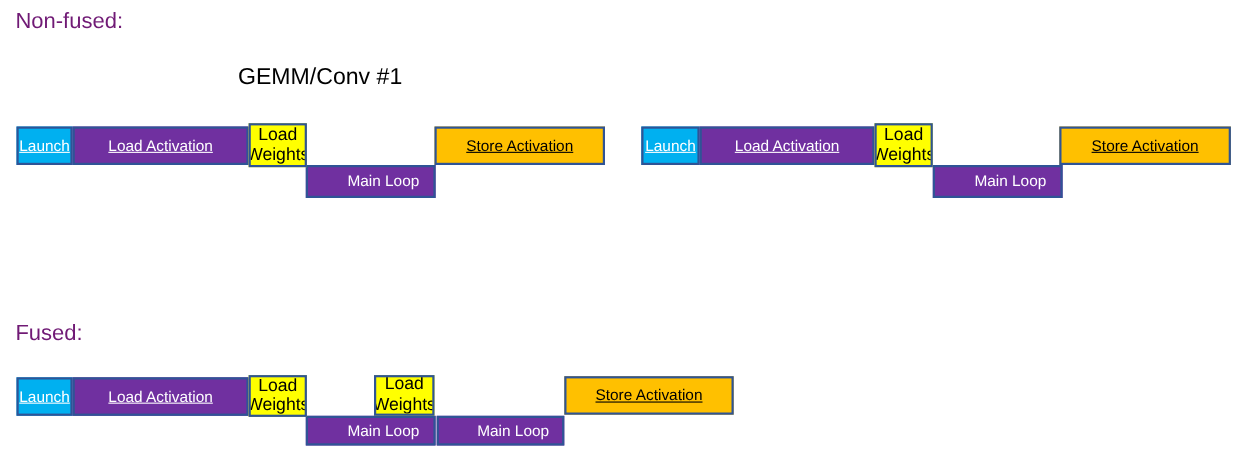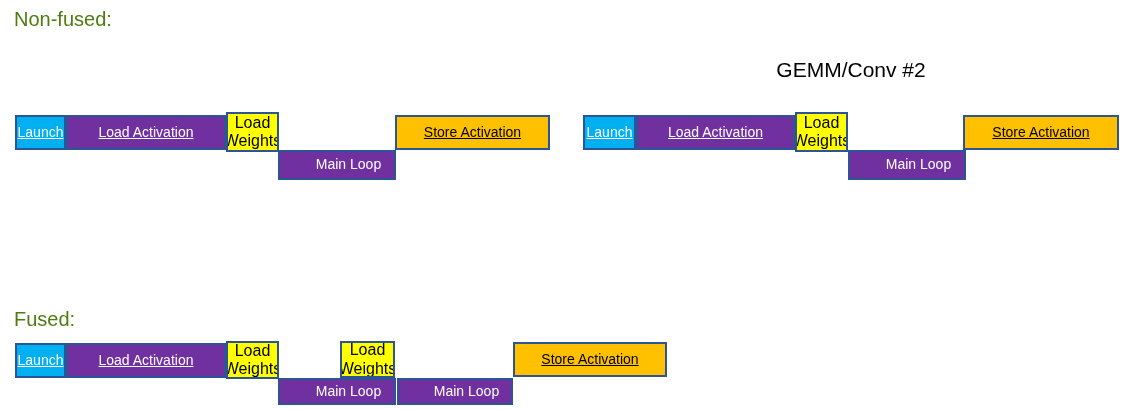--- a/index.html
+++ b/index.html
@@ -5,21 +5,21 @@
   html,body { margin:0; padding:0; background:#ffffff; }
   .canvas {
     position:relative;
     width:1137px; height:410px;
     background:#ffffff;
     font-family:"Liberation Sans","DejaVu Sans",sans-serif;
     overflow:hidden;
   }
   .section-label {
     position:absolute;
-    font-size:20px; color:#4d7c0f;
+    font-size:20px; color:#701a75;
     white-space:nowrap;
   }
   .group-header {
     position:absolute;
     font-size:21px; color:#000000;
     transform:translateX(-50%);
     white-space:nowrap;
   }
   .bar {
     position:absolute;
@@ -33,24 +33,24 @@
   .bar.twoline { font-size:16px; line-height:1.15; z-index:2; }
   .bar.toprow { z-index:2;text-decoration:underline; }
   .bar.subrow { z-index:1;padding-left:23px; }
 </style>
 </head>
 <body>
 
 <div class="canvas">
   <div class="section-label" style="left:14px; top:8px;">Non-fused:</div>
 
+  <div class="group-header" style="left:291px; top:58px;">GEMM/Conv #1</div>
 
-  <div class="group-header" style="left:851px; top:58px;">GEMM/Conv #2</div>
 
-  <div class="section-label" style="left:14px; top:308px;">Fused:</div>
+  <div class="section-label" style="left:14px; top:292px;">Fused:</div>
 
   <div>
       <div class="bar toprow" style="left: 15px; top: 115px; width: 51px; height: 35px; background: rgb(0, 176, 240); border-color: rgb(47, 84, 150); color: rgb(255, 255, 255);">Launch</div>
       <div class="bar toprow" style="left: 66px; top: 115px; width: 160px; height: 35px; background: rgb(112, 48, 160); border-color: rgb(47, 84, 150); color: rgb(255, 255, 255);">Load Activation</div>
       <div class="bar twoline" style="left: 226px; top: 112px; width: 53px; height: 40px; background: rgb(255, 255, 0); border-color: rgb(47, 84, 150); color: rgb(0, 0, 0);">Load Weights</div>
       <div class="bar subrow" style="left: 278px; top: 150px; width: 118px; height: 30px; background: rgb(112, 48, 160); border-color: rgb(47, 84, 150); color: rgb(255, 255, 255);">Main Loop</div>
       <div class="bar toprow" style="left: 395px; top: 115px; width: 155px; height: 35px; background: rgb(255, 192, 0); border-color: rgb(47, 84, 150); color: rgb(0, 0, 0);">Store Activation</div>
       <div class="bar toprow" style="left: 583px; top: 115px; width: 53px; height: 35px; background: rgb(0, 176, 240); border-color: rgb(47, 84, 150); color: rgb(255, 255, 255);">Launch</div>
       <div class="bar toprow" style="left: 636px; top: 115px; width: 159px; height: 35px; background: rgb(112, 48, 160); border-color: rgb(47, 84, 150); color: rgb(255, 255, 255);">Load Activation</div>
       <div class="bar twoline" style="left: 795px; top: 112px; width: 53px; height: 40px; background: rgb(255, 255, 0); border-color: rgb(47, 84, 150); color: rgb(0, 0, 0);">Load Weights</div>

